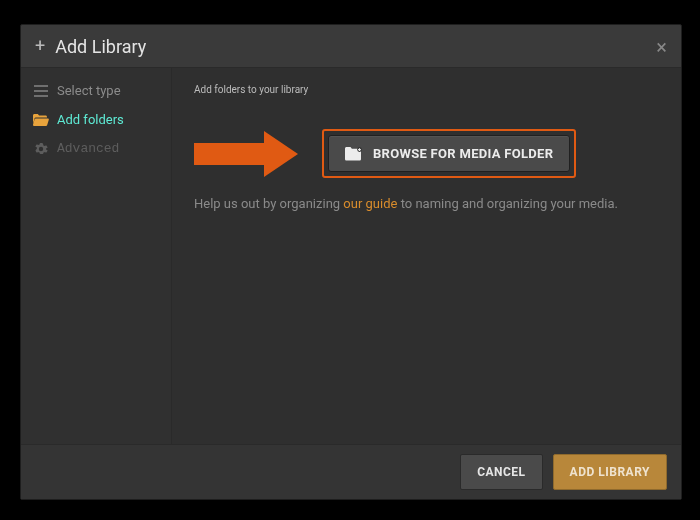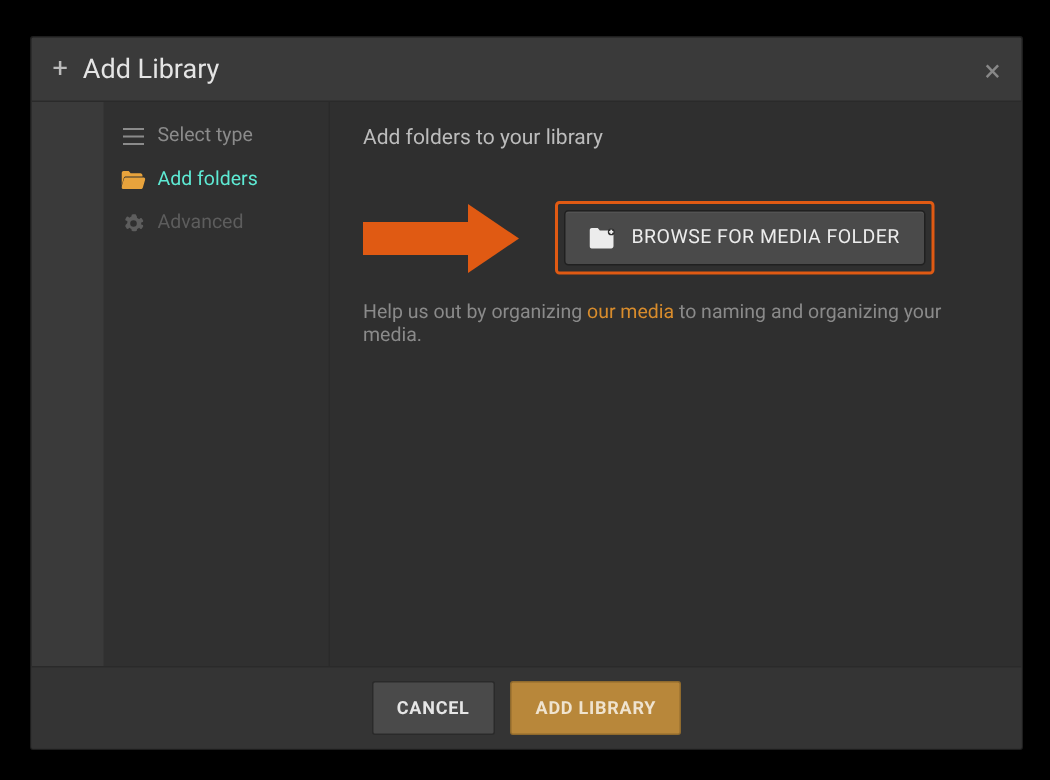--- a/index.html
+++ b/index.html
@@ -2,38 +2,38 @@
 <html><head>
 <meta charset="utf-8">
 <style>
   html,body{margin:0;padding:0;width:700px;height:520px;background:#000;font-family:-apple-system,BlinkMacSystemFont,"Segoe UI",Roboto,Helvetica,Arial,sans-serif;overflow:hidden;}
   .modal{position:absolute;left:20px;top:24px;width:660px;height:474px;background:#3a3a3a;border:1px solid #1e1e1e;border-radius:2px;box-shadow:0 4px 12px rgba(0,0,0,.5);display:flex;flex-direction:column;}
   .hdr{height:42px;border-bottom:1px solid #2a2a2a;display:flex;align-items:center;padding:0 14px;color:#dcdcdc;}
   .hdr .plus{font-size:18px;color:#bbb;margin-right:10px;line-height:1;}
   .hdr .title{font-size:18px;font-weight:400;color:#e4e4e4;}
   .close{position:absolute;right:14px;top:10px;color:#888;font-size:20px;cursor:pointer;}
   .body{flex:1;display:flex;min-height:0;}
-  .sidebar{width:150px;background:#303030;border-right:1px solid #2a2a2a;padding-top:8px;margin-left:48px;}
+  .sidebar{width:150px;background:#303030;border-right:1px solid #2a2a2a;padding-top:8px;}
   .side-item{display:flex;align-items:center;gap:8px;padding:7px 12px;font-size:13px;cursor:pointer;}
   .side-item .ic{width:16px;display:flex;justify-content:center;}
   .side-muted{color:#8b8b8b;}
   .side-active{color:#5eead4;}
-  .side-disabled{color:#5d5d5d;}
+  .side-disabled{color:#5d5d5d;font-family:Liberation Mono, monospace;}
   .main{flex:1;background:#2f2f2f;padding:16px 22px;position:relative;color:#bdbdbd;font-size:13px;}
-  .main-head{color:#bcbcbc;font-size:14px;margin-bottom:34px;}
+  .main-head{color:#bcbcbc;font-size:10px;margin-bottom:34px;}
   .browse-row{display:flex;align-items:center;gap:18px;margin-bottom:18px;}
   .arrow{width:110px;height:46px;position:relative;}
   .arrow-body{position:absolute;left:0;top:12px;width:72px;height:22px;background:#e05a13;}
   .arrow-head{position:absolute;left:70px;top:0;width:0;height:0;border-top:23px solid transparent;border-bottom:23px solid transparent;border-left:34px solid #e05a13;}
   .browse-box{border:2px solid #e05a13;border-radius:3px;padding:4px;}
-  .browse-btn{background:#4a4a4a;border:1px solid #202020;border-radius:3px;padding:10px 16px;display:flex;align-items:center;gap:10px;color:#ececec;font-size:13px;font-weight:400;letter-spacing:.3px;cursor:pointer;box-shadow:inset 0 1px 0 rgba(255,255,255,.05);}
+  .browse-btn{background:#4a4a4a;border:1px solid #202020;border-radius:3px;padding:10px 16px;display:flex;align-items:center;gap:10px;color:#ececec;font-size:13px;font-weight:700;letter-spacing:.3px;cursor:pointer;box-shadow:inset 0 1px 0 rgba(255,255,255,.05);}
   .browse-btn .ic{display:flex;}
   .help{color:#8a8a8a;font-size:13px;}
   .help a{color:#d88c2c;text-decoration:none;}
-  .footer{height:54px;background:#343434;border-top:1px solid #2a2a2a;display:flex;align-items:center;justify-content:center;gap:10px;padding:0 14px;}
+  .footer{height:54px;background:#343434;border-top:1px solid #2a2a2a;display:flex;align-items:center;justify-content:flex-end;gap:10px;padding:0 14px;}
   .btn{border-radius:2px;padding:10px 16px;font-size:12px;font-weight:700;letter-spacing:.5px;cursor:pointer;border:1px solid transparent;}
   .btn-cancel{background:#4a4a4a;color:#e6e6e6;border-color:#2a2a2a;}
   .btn-primary{background:#b8873a;color:#efe3cf;border-color:#8f6a2d;}
   svg{display:block;}
 </style>
 </head>
 <body>
 
 <div class="modal">
 
@@ -97,21 +97,21 @@
                   <circle cx="14.5" cy="2.6" r="2.3" fill="#2f2f2f"></circle>
                   <path stroke="#ececec" stroke-width="1.2" d="M14.5 1.2v2.8M13.1 2.6h2.8"></path>
                 </svg>
             </span>
             <span>BROWSE FOR MEDIA FOLDER</span>
           </div>
         </div>
       </div>
 
       <div class="help">
-        <span>Help us out by organizing </span><a href="#">our media</a><span> to naming and organizing your media.</span>
+        <span>Help us out by organizing </span><a href="#">our guide</a><span> to naming and organizing your media.</span>
       </div>
     </div>
 
   </div>
 
   <div class="footer">
     <div class="btn btn-cancel">CANCEL</div>
     <div class="btn btn-primary">ADD LIBRARY</div>
   </div>
 

